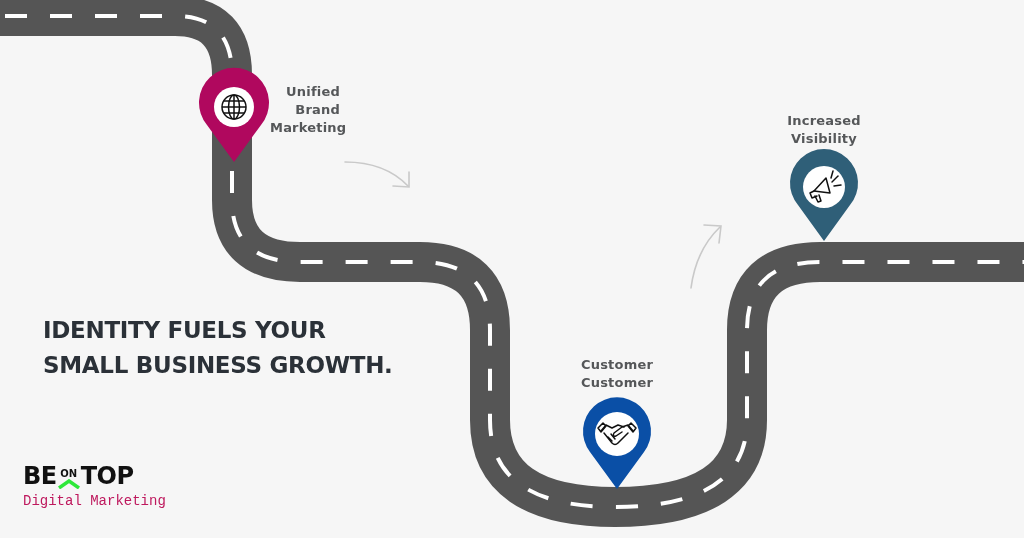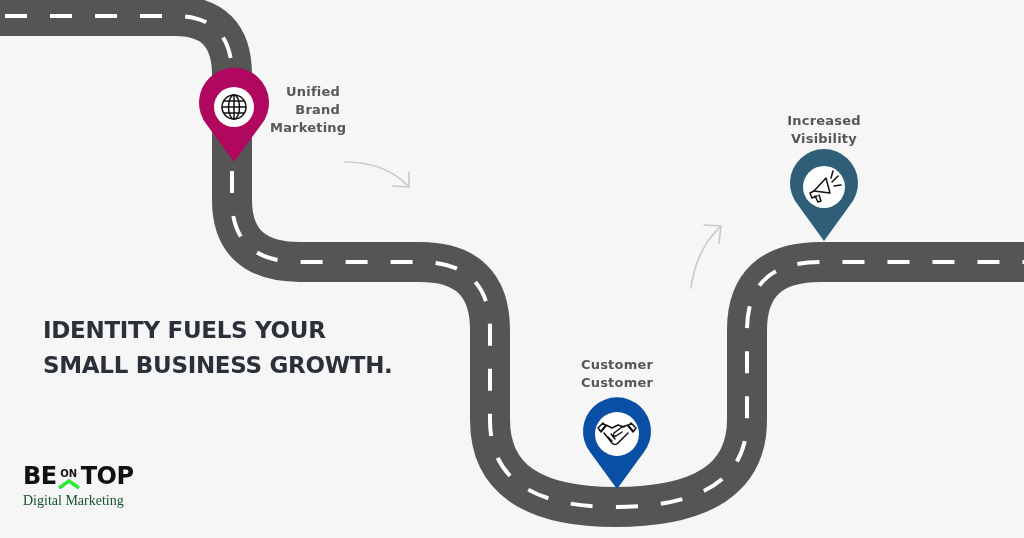--- a/index.html
+++ b/index.html
@@ -5,21 +5,21 @@
   html, body { margin: 0; padding: 0; }
   body { width: 1024px; height: 538px; background: #f6f6f6; overflow: hidden; position: relative; font-family: "DejaVu Sans", sans-serif; }
   .canvas { position: absolute; left: 0; top: 0; width: 1024px; height: 538px; }
   .label { position: absolute; text-align: center; color: #555759; font-weight: bold; font-size: 13px; line-height: 18px; font-family: "DejaVu Sans", sans-serif; letter-spacing: 0.2px; }
   .headline { position: absolute; left: 43px; top: 313px; color: #2b3138; font-family: "DejaVu Sans", sans-serif; font-weight: bold; font-size: 23px; line-height: 35px; letter-spacing: -0.3px; }
   .headline div { white-space: nowrap; }
   .logo { position: absolute; left: 23px; top: 463px; }
   .logo-main { font-family: "DejaVu Sans", sans-serif; font-weight: bold; font-size: 24px; color: #111; letter-spacing: -0.5px; line-height: 26px; display: flex; align-items: flex-end; }
   .logo-on { display: inline-flex; flex-direction: column; align-items: center; margin: 0 1px; }
   .logo-on-text { font-size: 10px; line-height: 10px; color: #111; letter-spacing: 0; }
-  .logo-sub { font-family: Liberation Serif, serif; font-size: 14px; color: #14532d; margin-top: 4px; line-height: 16px; }
+  .logo-sub { font-family: Liberation Mono, monospace; font-size: 14px; color: #be185d; margin-top: 4px; line-height: 16px; text-align: right; }
 </style>
 </head>
 <body>
 
 <svg class="canvas" width="1024" height="538" viewBox="0 0 1024 538" xmlns="http://www.w3.org/2000/svg">
 
   <path d="M0,16 L175,16 Q232,16 232,75 L232,200 Q232,262 300,262 L420,262 Q490,262 490,330 L490,420 Q490,507 615,507 Q747,507 747,420 L747,330 Q747,262 820,262 L1024,262" fill="none" stroke="#555555" stroke-width="40" stroke-linejoin="round"></path>
 
   <path d="M0,16 L175,16 Q232,16 232,75 L232,200 Q232,262 300,262 L420,262 Q490,262 490,330 L490,420 Q490,507 615,507 Q747,507 747,420 L747,330 Q747,262 820,262 L1024,262" fill="none" stroke="#ffffff" stroke-width="4" stroke-dasharray="22 23" stroke-dashoffset="-5"></path>
 

